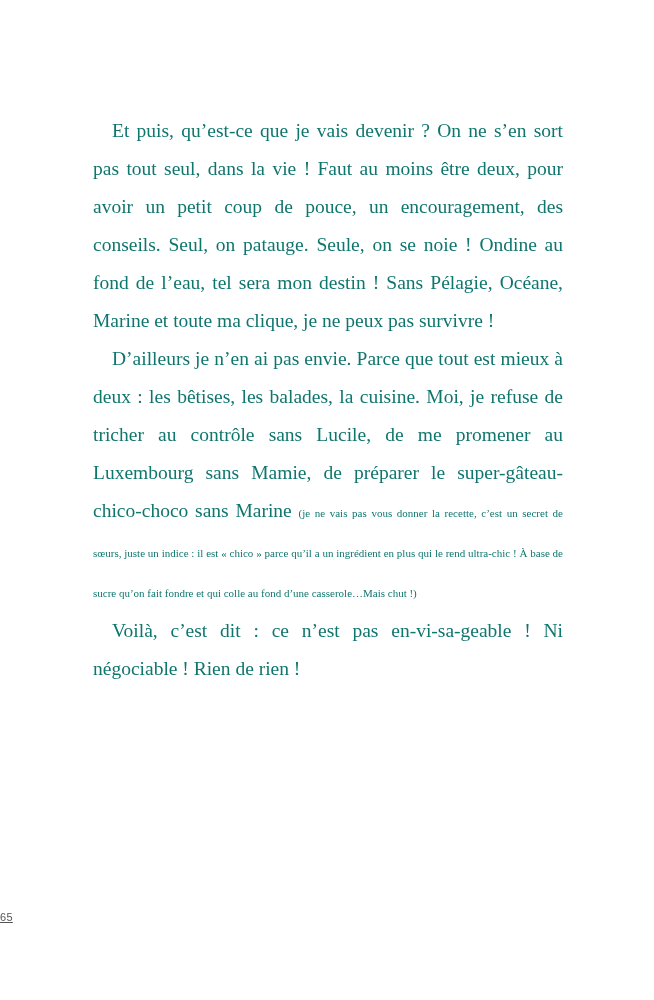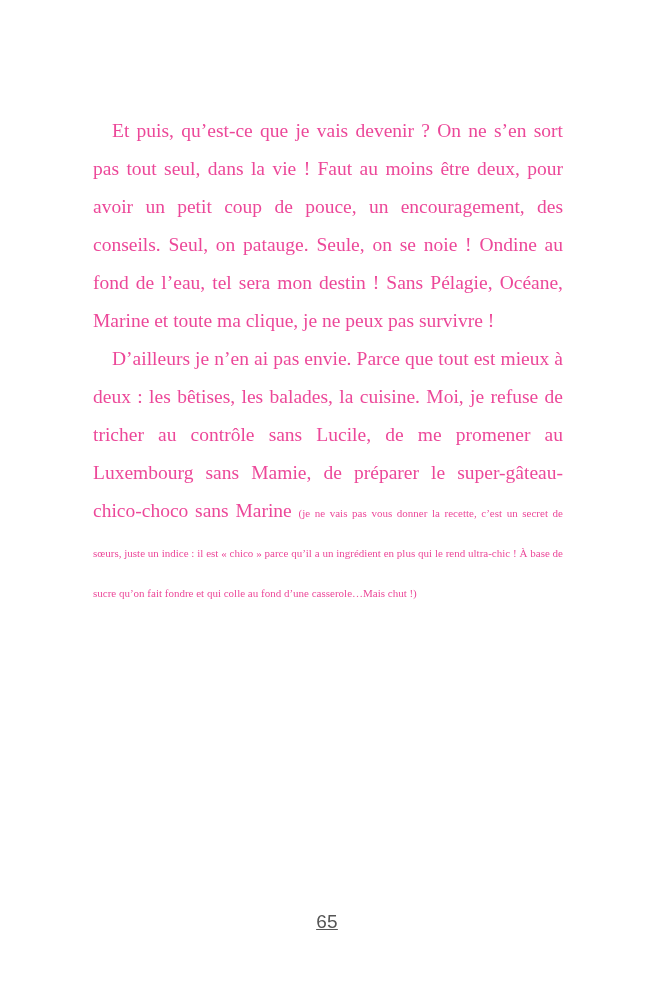--- a/index.html
+++ b/index.html
@@ -34,50 +34,50 @@
   }
 
   p.body-paragraph {
     margin: 0;
     text-align: justify;
     text-justify: inter-word;
     font-size: 19.5px;
     line-height: 38px;
     text-indent: 19px;
     hyphens: manual;
-    color: #ec4899;
+    color: #0f766e;
   }
 
   
   .aside {
     font-size: 11px;
   }
 
   .page-number {
     position: absolute;
     left: 0;
     top: 911px;
     width: 654px;
-    text-align: center;
     font-family: "Liberation Sans", "DejaVu Sans", sans-serif;
-    font-size: 19px;
+    font-size: 11px;
     color: #555555;
     letter-spacing: 0.3px;
     text-decoration: underline;
   }
 </style>
 </head>
 <body>
 
 <div class="page">
 
   <div class="text-column">
 
     <p class="body-paragraph">Et puis, qu’est-ce que je vais devenir ? On ne s’en sort pas tout seul, dans la vie ! Faut au moins être deux, pour avoir un petit coup de pouce, un encouragement, des conseils. Seul, on patauge. Seule, on se noie ! Ondine au fond de l’eau, tel sera mon destin ! Sans Pélagie, Océane, Marine et toute ma clique, je ne peux pas survivre !</p>
 
     <p class="body-paragraph"><span>D’ailleurs je n’en ai pas envie. Parce que tout est mieux à deux : les bêtises, les balades, la cuisine. Moi, je refuse de tricher au contrôle sans Lucile, de me promener au Luxembourg sans Mamie, de préparer le super-gâteau-chico-choco sans Marine </span><span class="aside">(je ne vais pas vous donner la recette, c’est un secret de sœurs, juste un indice : il est « chico » parce qu’il a un ingrédient en plus qui le rend ultra-chic ! À base de sucre qu’on fait fondre et qui colle au fond d’une casserole…Mais chut !)</span></p>
 
+    <p class="body-paragraph">Voilà, c’est dit : ce n’est pas en-vi-sa-geable ! Ni négociable ! Rien de rien !</p>
 
   </div>
 
   <div class="page-number">65</div>
 
 </div>
 
 </body></html>

